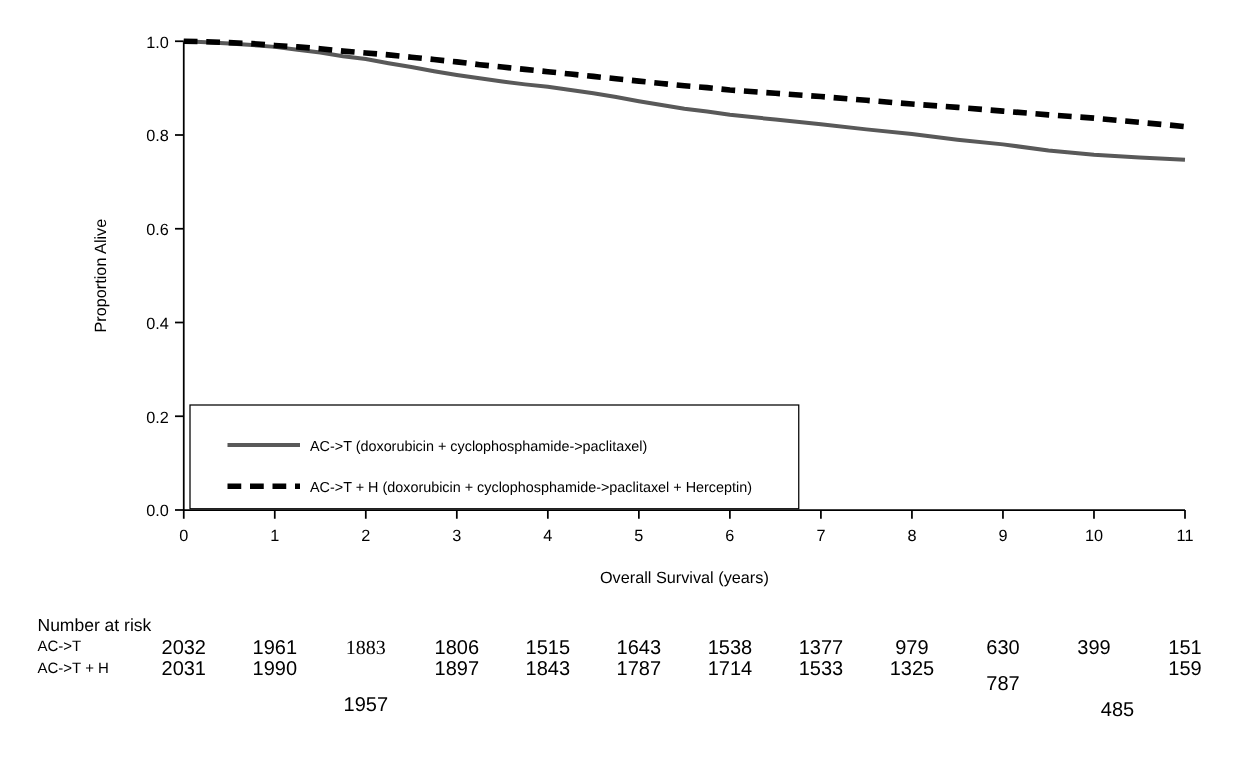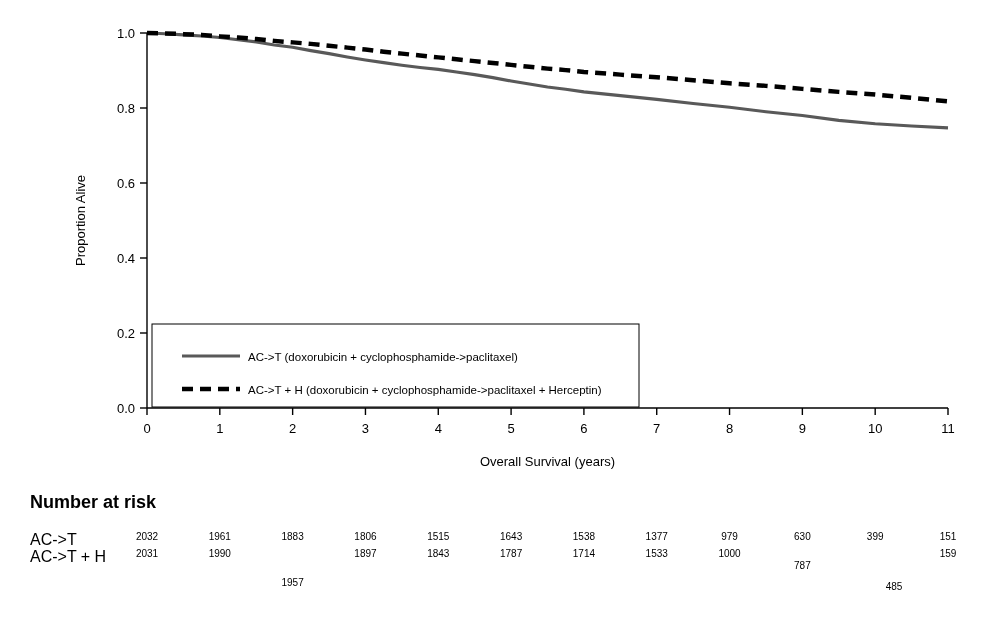--- a/index.html
+++ b/index.html
@@ -46,39 +46,38 @@
     fill: #000;
   }
   .risk-table {
     position: absolute;
     left: 30px;
     top: 492px;
     width: 960px;
     font-size: 12px;
   }
   .risk-title {
-    font-size: 18px;
-    margin-bottom: 18px;
-    font-weight: bold;
+    font-size: 14px;
+    margin-bottom: 2px;
   }
   .risk-row {
     position: relative;
     height: 17px;
     white-space: nowrap;
   }
   .risk-rowlabel {
     position: absolute;
     left: 0;
     top: 0;
-    font-size: 16px;
+    font-size: 12px;
   }
   .risk-cell {
     position: absolute;
     top: 0;
-    font-size: 10px;
+    font-size: 16px;
     text-align: center;
     transform: translateX(-50%);
   }
 </style>
 </head>
 <body>
 
 <div id="chart-root">
   <div class="plot-wrap">
     <svg class="km" width="999" height="624" id="km-svg">
@@ -131,40 +130,40 @@
         <text x="248" y="393.5" class="legend-text">AC-&gt;T + H (doxorubicin + cyclophosphamide-&gt;paclitaxel + Herceptin)</text>
       </svg>
   </div>
 
   <div class="risk-table">
     <div class="risk-title">Number at risk</div>
     <div class="risk-row">
       <span class="risk-rowlabel">AC-&gt;T</span>
     <span class="risk-cell" style="left: 117px;">2032</span>
         <span class="risk-cell" style="left: 189.818px;">1961</span>
-        <span class="risk-cell" style="left: 262.636px;">1883</span>
+        <span class="risk-cell" style="left: 262.636px; font-family: Liberation Serif, serif;">1883</span>
         <span class="risk-cell" style="left: 335.455px;">1806</span>
         <span class="risk-cell" style="left: 408.273px;">1515</span>
         <span class="risk-cell" style="left: 481.091px;">1643</span>
         <span class="risk-cell" style="left: 553.909px;">1538</span>
         <span class="risk-cell" style="left: 626.727px;">1377</span>
         <span class="risk-cell" style="left: 699.545px;">979</span>
         <span class="risk-cell" style="left: 772.364px;">630</span>
         <span class="risk-cell" style="left: 845.182px;">399</span>
         <span class="risk-cell" style="left: 918px;">151</span>
       </div>
     <div class="risk-row">
       <span class="risk-rowlabel">AC-&gt;T + H</span>
     <span class="risk-cell" style="left: 117px;">2031</span>
         <span class="risk-cell" style="left: 189.818px;">1990</span>
         <span class="risk-cell" style="left: 262.636px; margin-top: 29px;">1957</span>
         <span class="risk-cell" style="left: 335.455px;">1897</span>
         <span class="risk-cell" style="left: 408.273px;">1843</span>
         <span class="risk-cell" style="left: 481.091px;">1787</span>
         <span class="risk-cell" style="left: 553.909px;">1714</span>
         <span class="risk-cell" style="left: 626.727px; text-align: center;">1533</span>
-        <span class="risk-cell" style="left: 699.545px;">1000</span>
+        <span class="risk-cell" style="left: 699.545px;">1325</span>
         <span class="risk-cell" style="left: 772.364px; margin-top: 12px;">787</span>
         <span class="risk-cell" style="left: 864px; margin-top: 33px;">485</span>
         <span class="risk-cell" style="left: 918px;">159</span>
       </div>
   </div>
 </div>
 
 </body></html>

